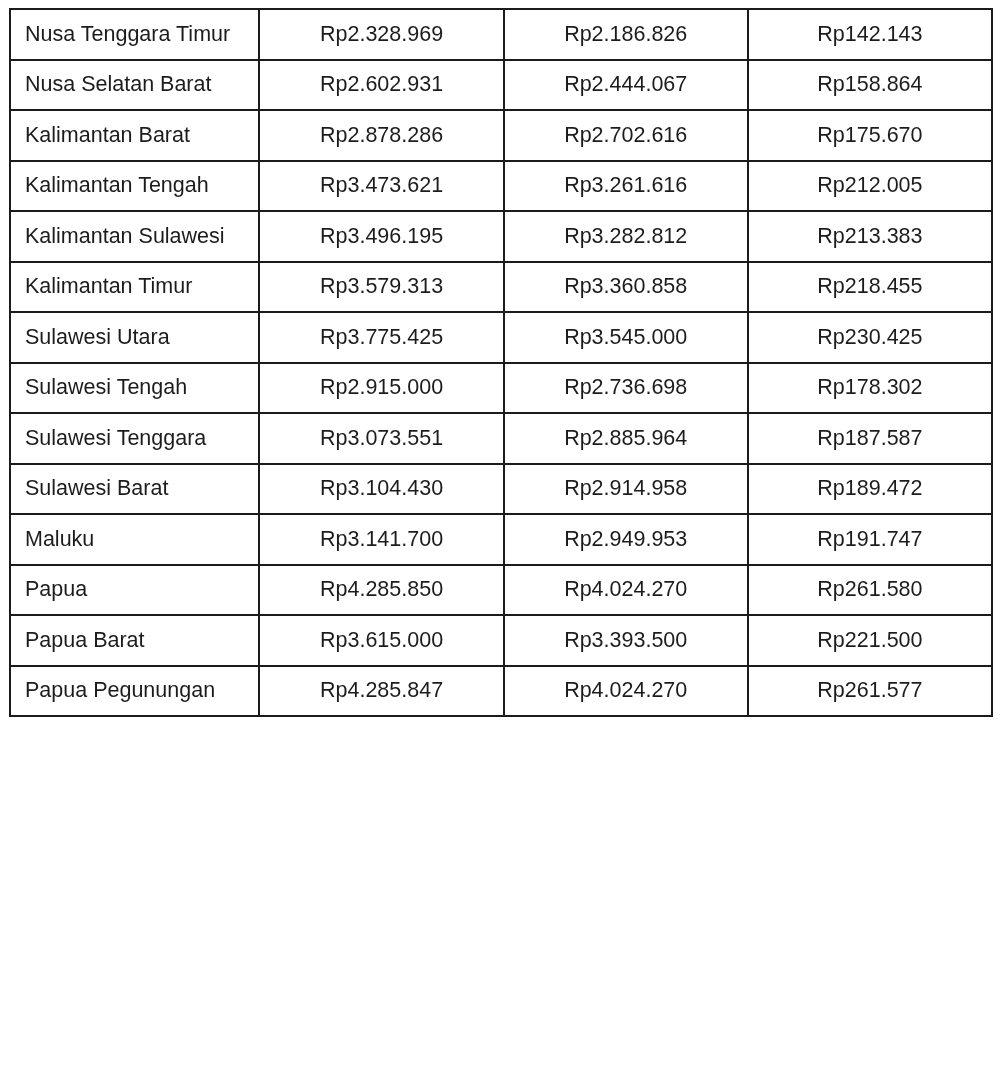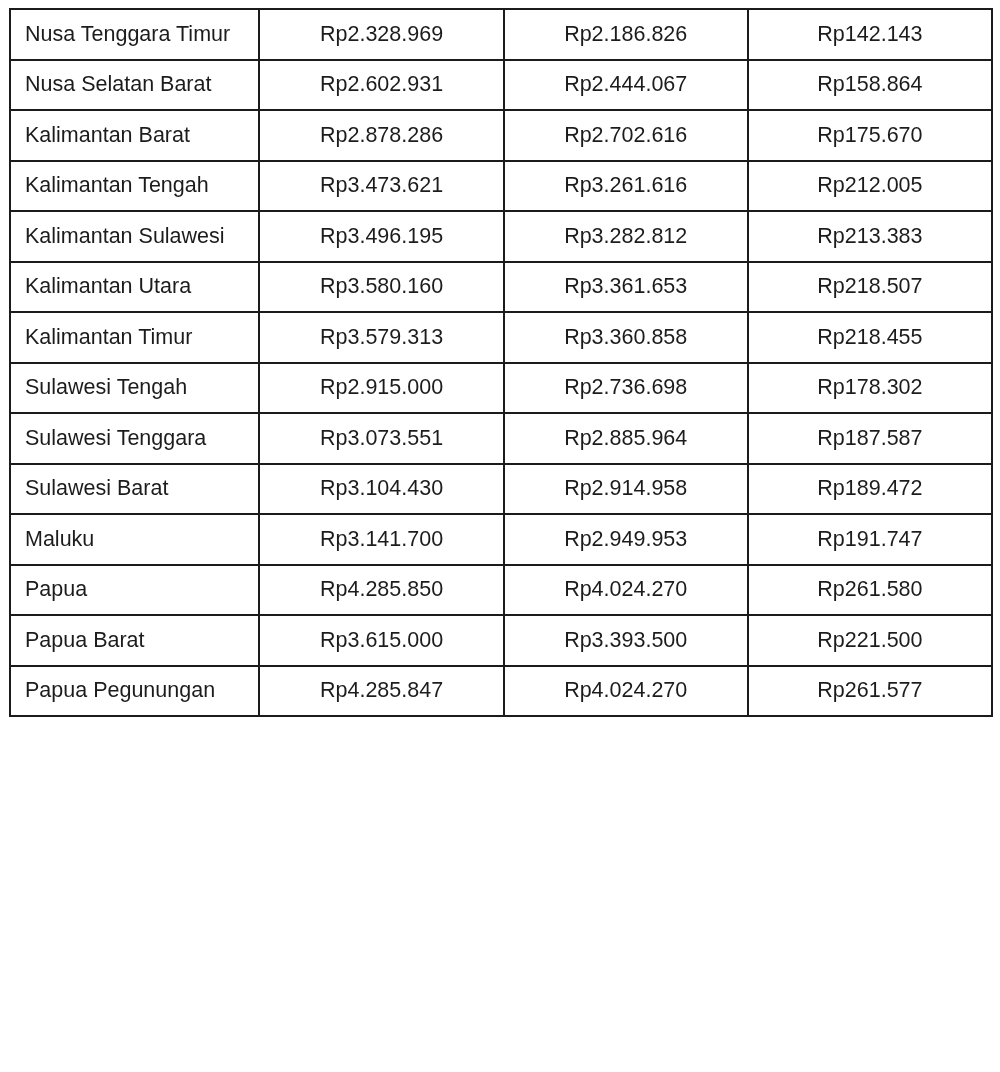--- a/index.html
+++ b/index.html
@@ -72,34 +72,34 @@
     <td class="amt">Rp212.005</td>
   </tr>
 
   <tr>
     <td class="prov">Kalimantan Sulawesi</td>
     <td class="amt">Rp3.496.195</td>
     <td class="amt">Rp3.282.812</td>
     <td class="amt">Rp213.383</td>
   </tr>
 
-  <tr>
-    <td class="prov">Kalimantan Utara</td>
-    <td class="amt">Rp3.580.160</td>
-    <td class="amt">Rp3.361.653</td>
-    <td class="amt">Rp218.507</td>
-  </tr>
 
   <tr>
     <td class="prov">Kalimantan Timur</td>
     <td class="amt">Rp3.579.313</td>
     <td class="amt">Rp3.360.858</td>
     <td class="amt">Rp218.455</td>
   </tr>
 
+  <tr>
+    <td class="prov">Sulawesi Utara</td>
+    <td class="amt">Rp3.775.425</td>
+    <td class="amt">Rp3.545.000</td>
+    <td class="amt">Rp230.425</td>
+  </tr>
 
   <tr>
     <td class="prov">Sulawesi Tengah</td>
     <td class="amt">Rp2.915.000</td>
     <td class="amt">Rp2.736.698</td>
     <td class="amt">Rp178.302</td>
   </tr>
 
   <tr>
     <td class="prov">Sulawesi Tenggara</td>

